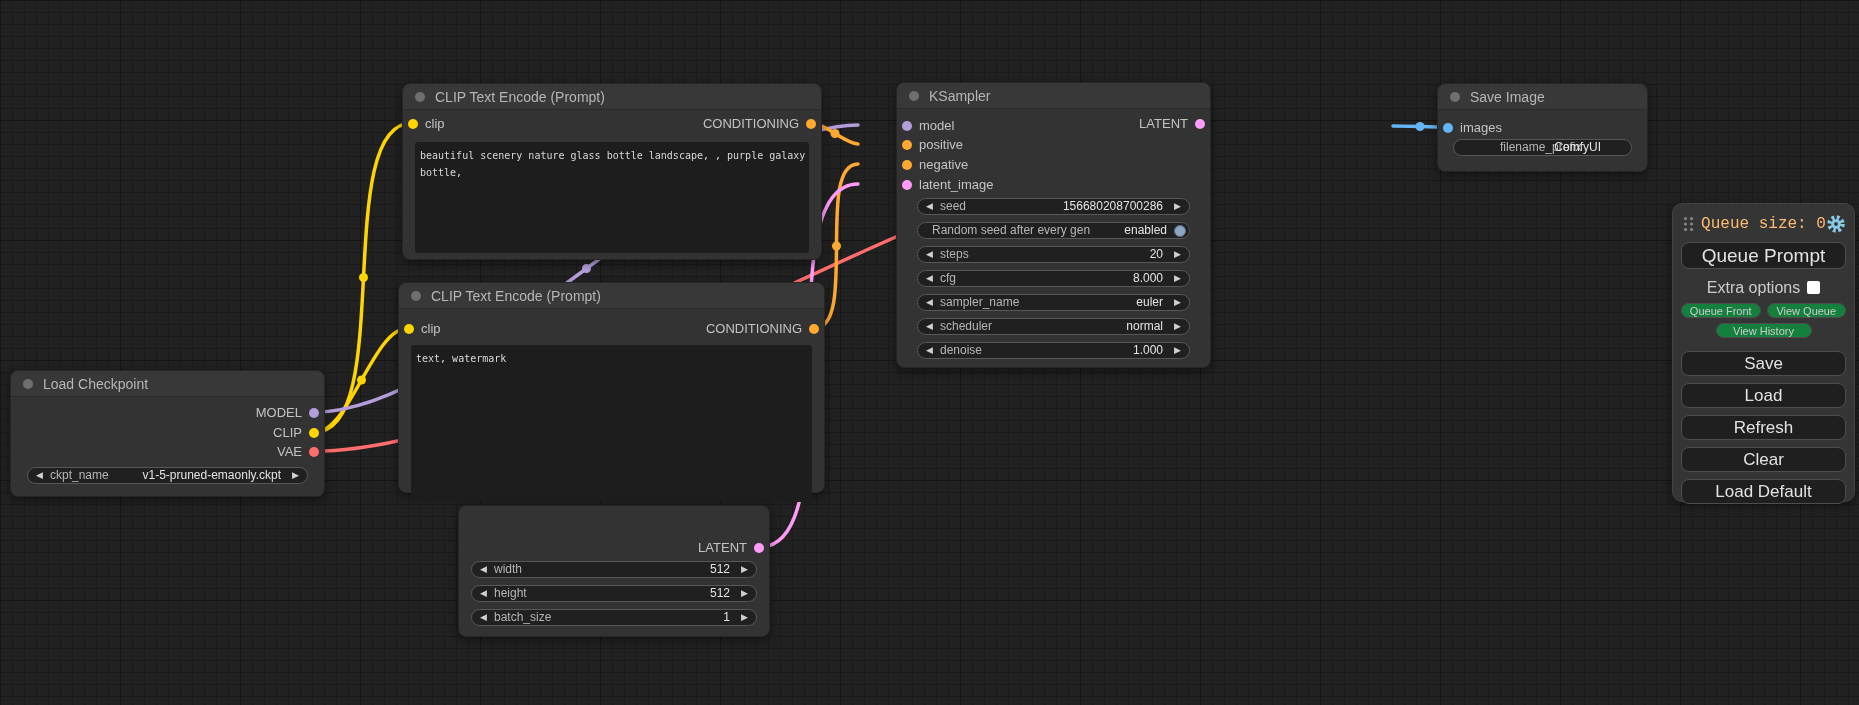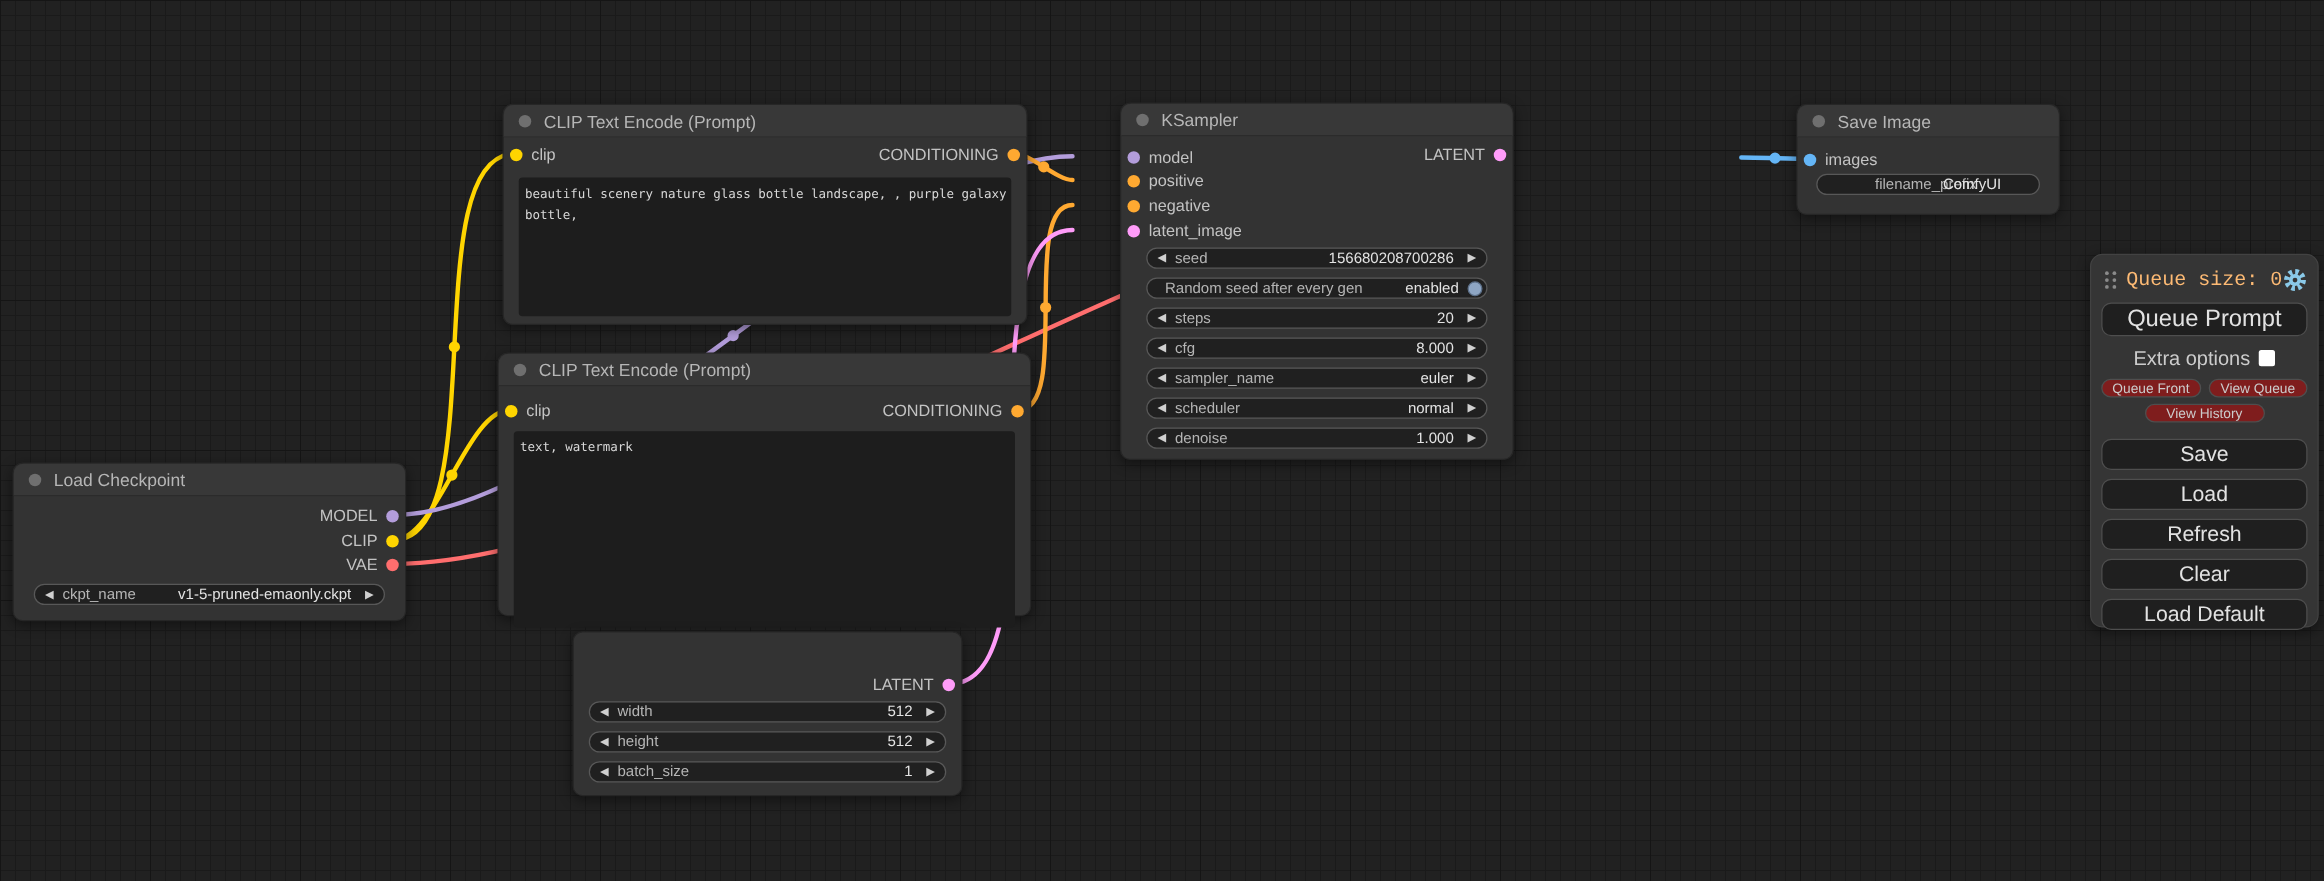--- a/index.html
+++ b/index.html
@@ -71,21 +71,21 @@
   .qgear { position:absolute; right:0; top:1px; width:20px; height:20px; cursor:pointer; }
   .qbtn { display:block; width:100%; height:25px; margin-bottom:7px; background:#1f1f1f;
           border:1px solid #4e4e4e; border-radius:8px; color:#e2e2e2; font-size:17px;
           font-family:inherit; cursor:pointer; }
   .qbtn.qp { height:27px; font-size:19px; margin-bottom:10px; }
   .qextra { text-align:center; color:#cccccc; font-size:16px; height:18px; line-height:18px;
             margin-bottom:6px; }
   .qcheck { display:inline-block; width:13px; height:13px; background:#ffffff; border-radius:2px;
             vertical-align:middle; margin-left:7px; margin-top:-2px; }
   .qsmrow { display:flex; gap:6px; justify-content:center; margin-bottom:5px; }
-  .qsmall { flex:1; height:15px; background:#7f1d1d; border:1px solid #4e4e4e; border-radius:9px;
+  .qsmall { flex:1; height:15px; background:#15803d; border:1px solid #4e4e4e; border-radius:9px;
             color:#cccccc; font-size:11px; line-height:12px; font-family:inherit; cursor:pointer; }
   .qsmall.vh { flex:0 0 96px; }
   .qsmrow.last { margin-bottom:13px; }
 </style>
 </head>
 <body>
 
 <div id="canvas">
   <svg id="wires" width="1859" height="705">
       <path d="M 315 432 C 395.9668141895184 432, 331.0331858104816 123, 412 123" stroke="#ffd500" stroke-width="3.5" fill="none" stroke-linecap="round"></path>

